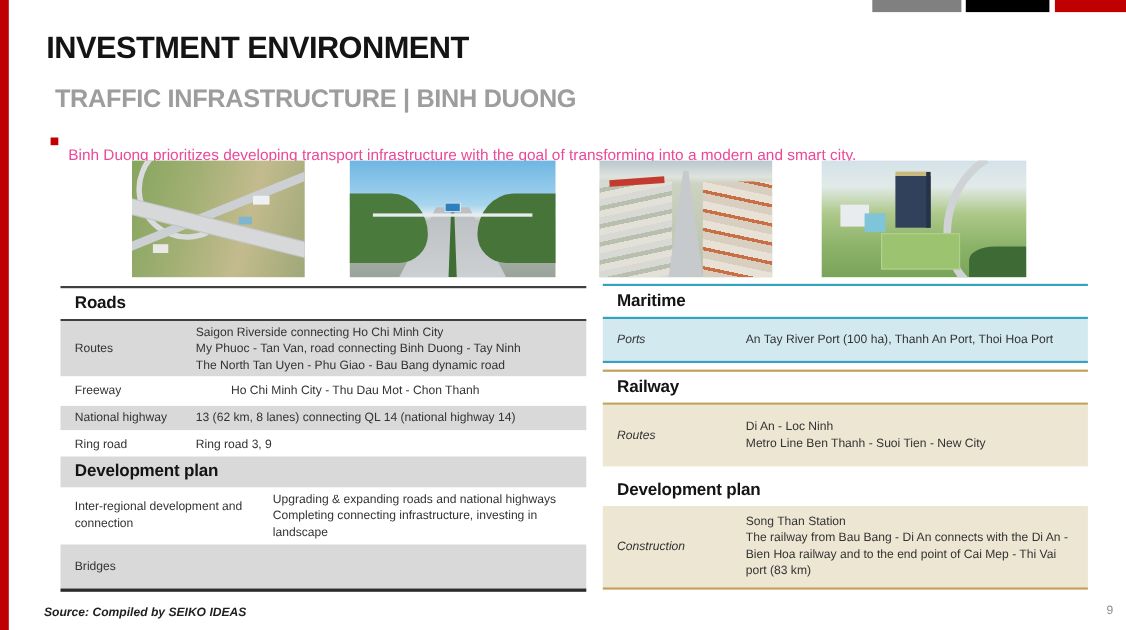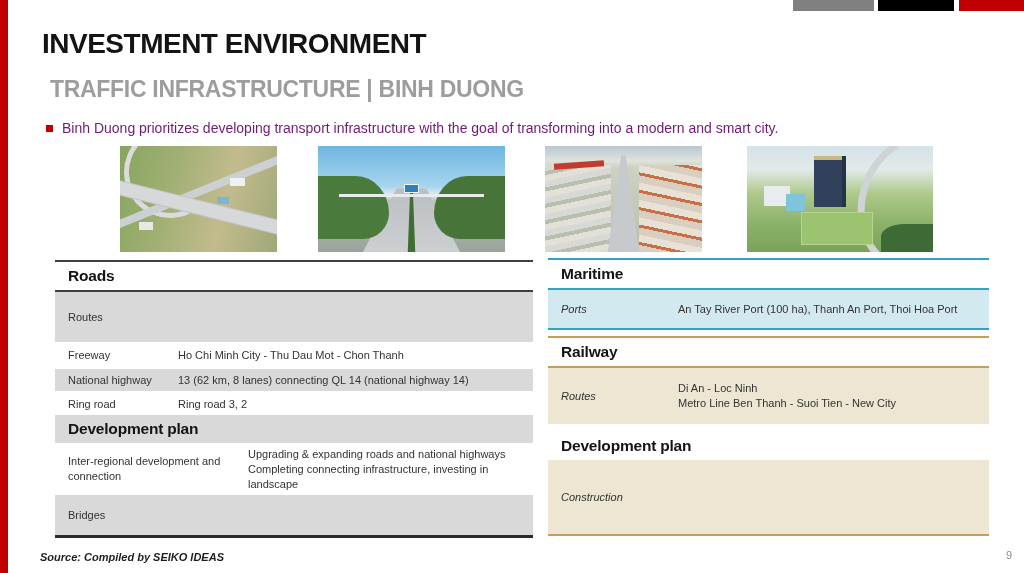--- a/index.html
+++ b/index.html
@@ -17,21 +17,21 @@
   .deco-black { left:878px; width:76px; background:#000000; }
   .deco-red   { left:959px; width:65px; background:#c00000; }
 
   
   .title { position:absolute; left:42px; top:28px; font-size:28px; font-weight:800;
            letter-spacing:-0.5px; color:#141414; }
   .subtitle { position:absolute; left:50px; top:76px; font-size:23px; font-weight:700;
               letter-spacing:-0.3px; color:#9d9d9d; }
   .bullet-row { position:absolute; left:46px; top:120px; display:flex; width:950px; }
   .bullet-sq { width:7px; height:7px; background:#c00000; margin-top:5px; flex:0 0 auto; }
-  .bullet-text { margin-left:9px; font-size:14px; color:#701a75; }
+  .bullet-text { margin-left:9px; font-size:14px; color:#ec4899;margin-top:12px; }
 
   
   .photo { position:absolute; top:146px; height:106px; overflow:hidden; }
   .photo > div { position:absolute; }
   #photo1 { left:120px; width:157px;
     background:linear-gradient(105deg,#86a55e 0%,#a3b075 35%,#c3bb8e 65%,#9fa878 100%); }
   .p1-road-main { left:-30%; top:52%; width:160%; height:13px; background:#d6d8da;
     transform:rotate(14deg); box-shadow:0 0 0 1px #c2c5c7; }
   .p1-road-cross { left:-30%; top:40%; width:160%; height:8px; background:#cdd0d2; transform:rotate(-22deg); }
   .p1-ramp { left:4px; top:-20px; width:92px; height:92px; border-radius:50%;
@@ -96,21 +96,21 @@
   .trow .val { flex:1 1 auto; display:flex; align-items:center; padding-right:8px;
                white-space:pre-line; }
   .mb2 { margin-bottom:2px; }
   .bg-gray  { background:#d9d9d9; }
   .bg-blue  { background:#d3e9f0; }
   .bg-beige { background:#ece6d3; }
   .w123 .lbl { width:123px; }
   .w193 .lbl { width:193px; }
   .w130 .lbl { width:130px;font-style:italic; }
   .h50 { height:50px; } .h48 { height:48px; } .h40 { height:40px; }
-  .h23 { height:23px; } .h22 { height:22px; } .h38 { height:38px; }
+  .h23 { height:23px;gap:32px; } .h22 { height:22px; } .h38 { height:38px; }
   .h56 { height:56px; } .h74 { height:74px; }
 
   
   .footer-source { position:absolute; left:40px; top:551px; font-size:11px; font-style:italic;
     font-weight:700; color:#1f1f1f; }
   .footer-copyright { position:absolute; left:0; top:549px; width:1024px; text-align:center;
     font-size:12px; color:#909090; }
   .footer-page { position:absolute; right:12px; top:549px; font-size:11px; color:#8c8c8c; }
 </style>
 </head>
@@ -163,32 +163,35 @@
 
   <div id="panel-left" class="panel">
     <div class="rule rule-dark"></div>
     <div class="sec-header">
       <span>Roads</span>
     </div>
     <div class="rule rule-dark"></div>
 
     <div class="trow w123 h50 bg-gray mb2">
       <div class="lbl">Routes</div>
+      <div class="val">Saigon Riverside connecting Ho Chi Minh City
+My Phuoc - Tan Van, road connecting Binh Duong - Tay Ninh
+The North Tan Uyen - Phu Giao - Bau Bang dynamic road</div>
     </div>
     <div class="trow w123 h23 mb2">
       <div class="lbl">Freeway</div>
       <div class="val">Ho Chi Minh City - Thu Dau Mot - Chon Thanh</div>
     </div>
     <div class="trow w123 h22 bg-gray mb2">
       <div class="lbl">National highway</div>
       <div class="val">13 (62 km, 8 lanes) connecting QL 14 (national highway 14)</div>
     </div>
     <div class="trow w123 h22">
       <div class="lbl">Ring road</div>
-      <div class="val">Ring road 3, 2</div>
+      <div class="val">Ring road 3, 9</div>
     </div>
 
     <div class="sec-header gray mb2">
       <span>Development plan</span>
     </div>
     <div class="trow w193 h48 mb2">
       <div class="lbl">Inter-regional development and connection</div>
       <div class="val">Upgrading &amp; expanding roads and national highways
 Completing connecting infrastructure, investing in landscape</div>
     </div>
@@ -221,20 +224,22 @@
       <div class="val">Di An - Loc Ninh
 Metro Line Ben Thanh - Suoi Tien - New City</div>
     </div>
 
     <div class="gap8"></div>
     <div class="sec-header">
       <span>Development plan</span>
     </div>
     <div class="trow w130 h74 bg-beige">
       <div class="lbl">Construction</div>
+      <div class="val">Song Than Station
+The railway from Bau Bang - Di An connects with the Di An - Bien Hoa railway and to the end point of Cai Mep - Thi Vai port (83 km)</div>
     </div>
     <div class="rule rule-tan"></div>
   </div>
 
   <div class="footer-source">Source: Compiled by SEIKO IDEAS</div>
   <div class="footer-page">9</div>
 
 </div>
 
 </body></html>

